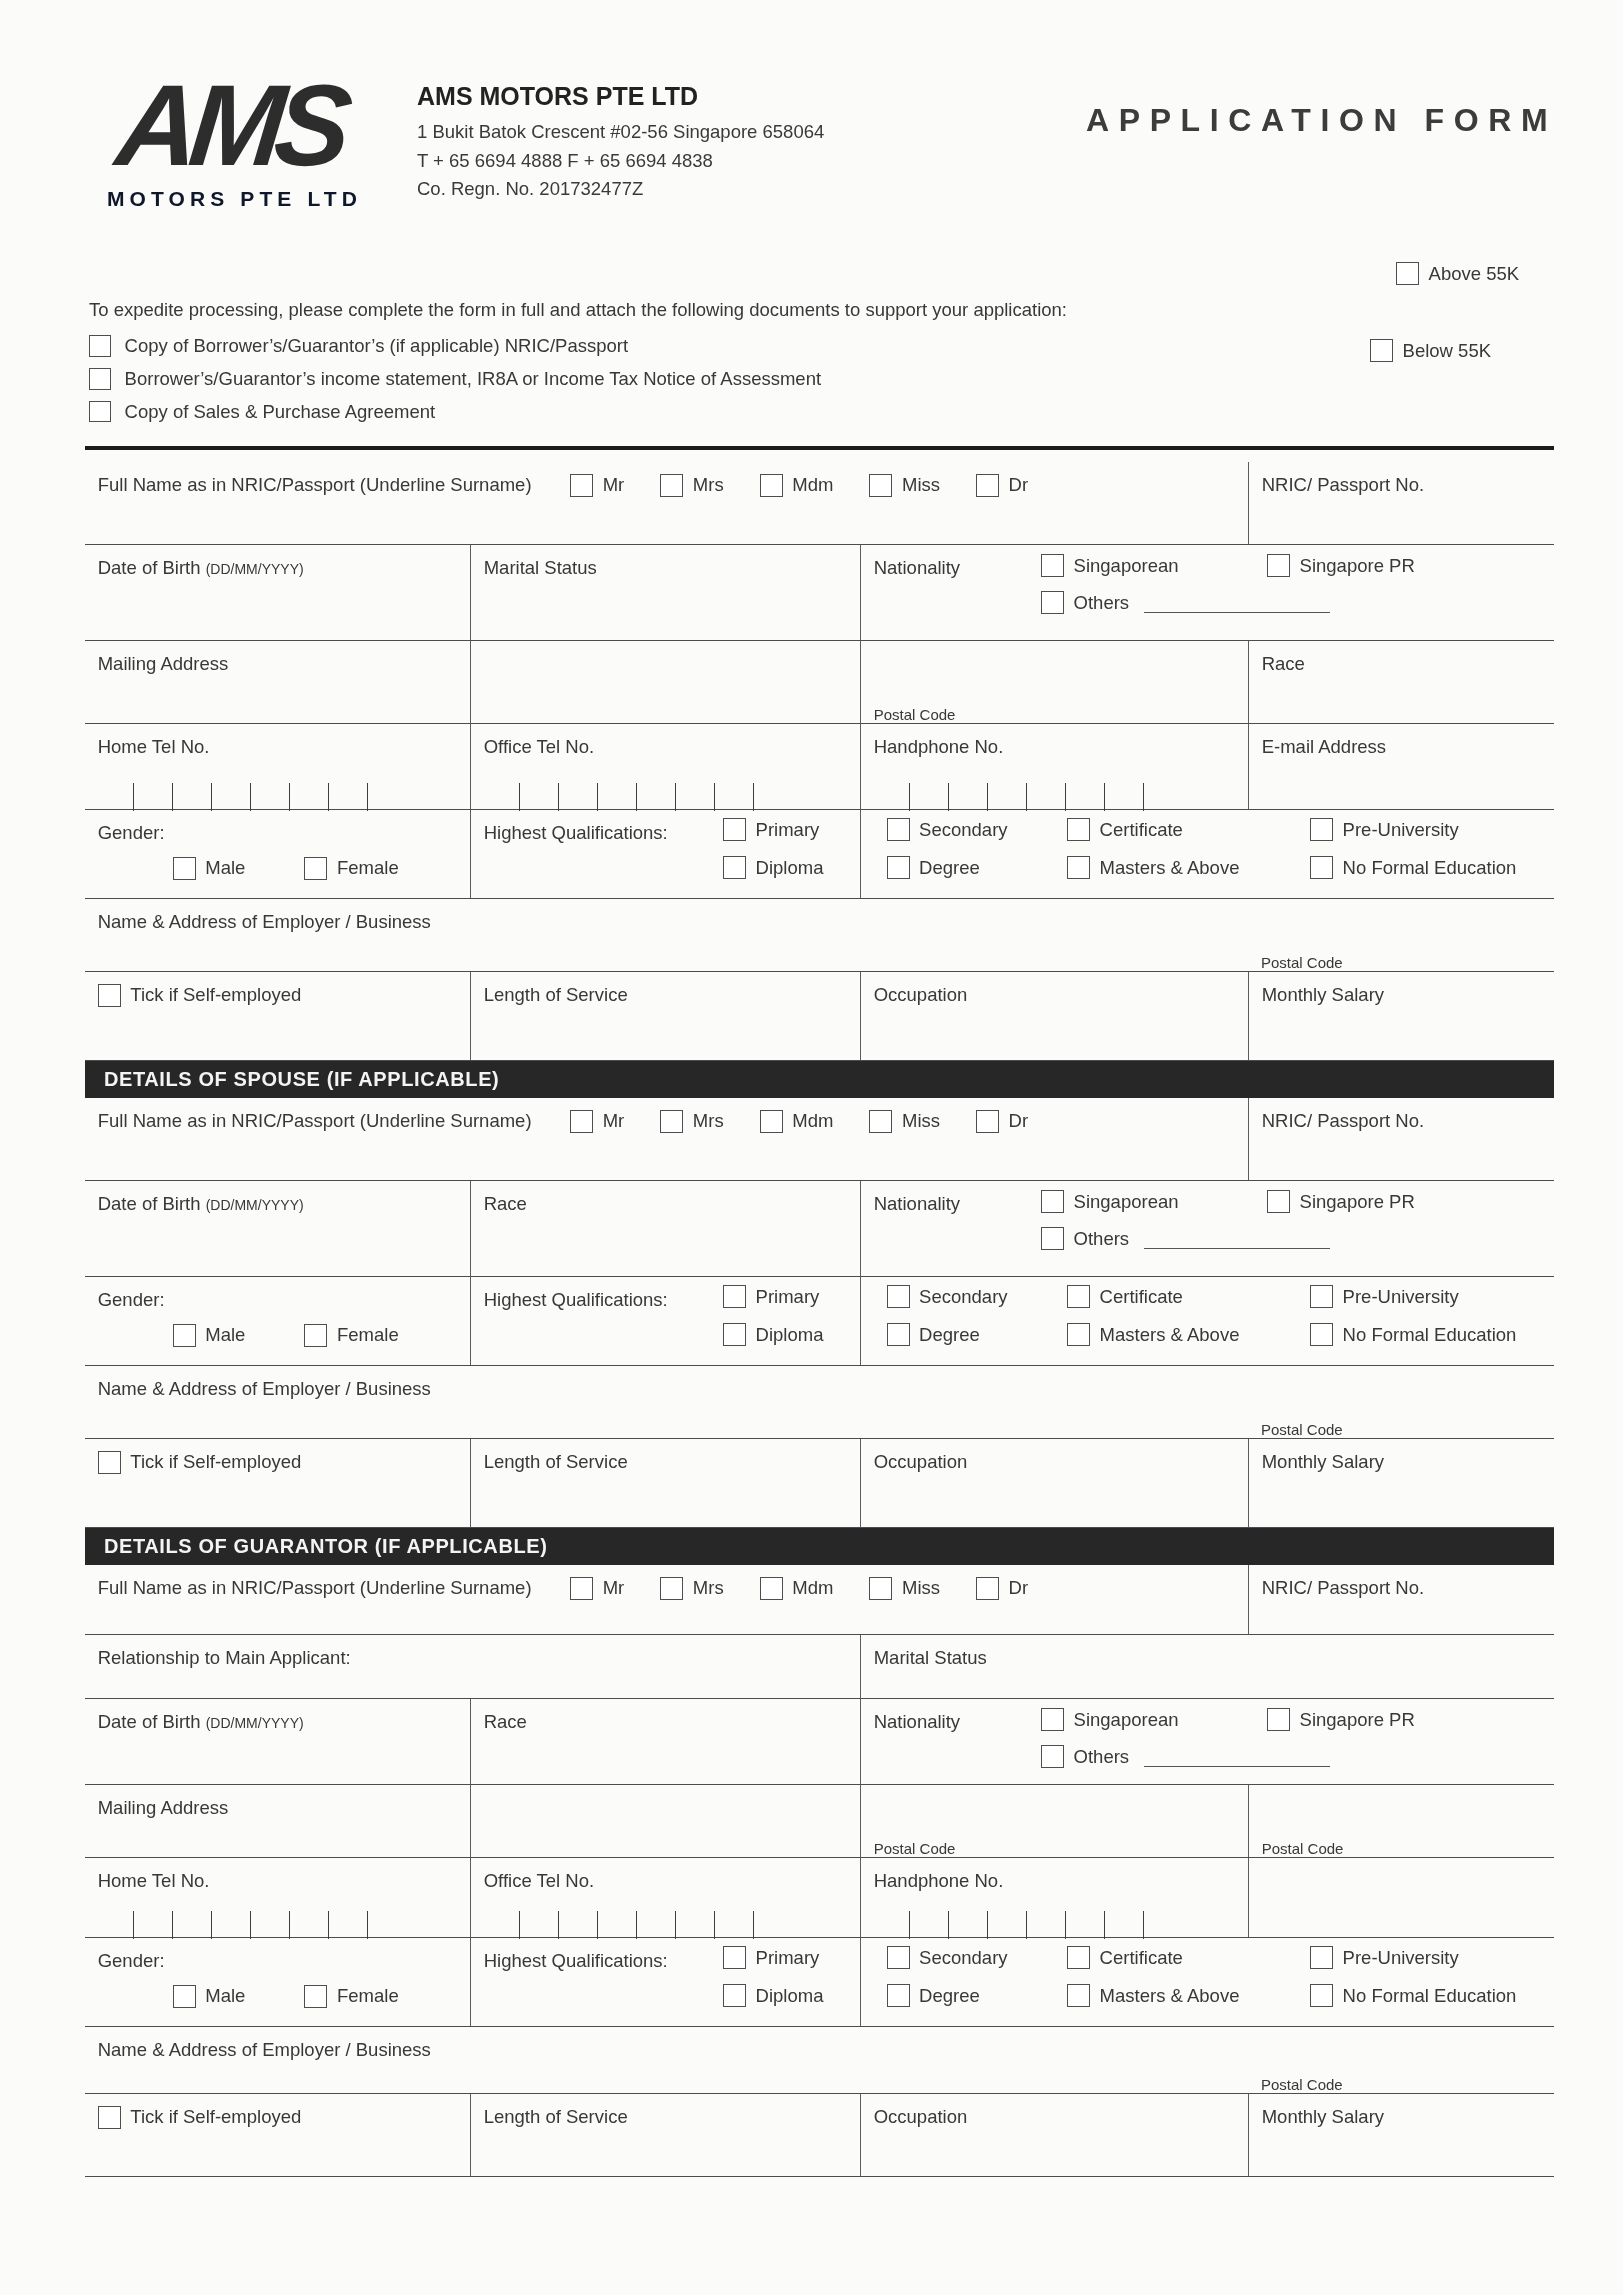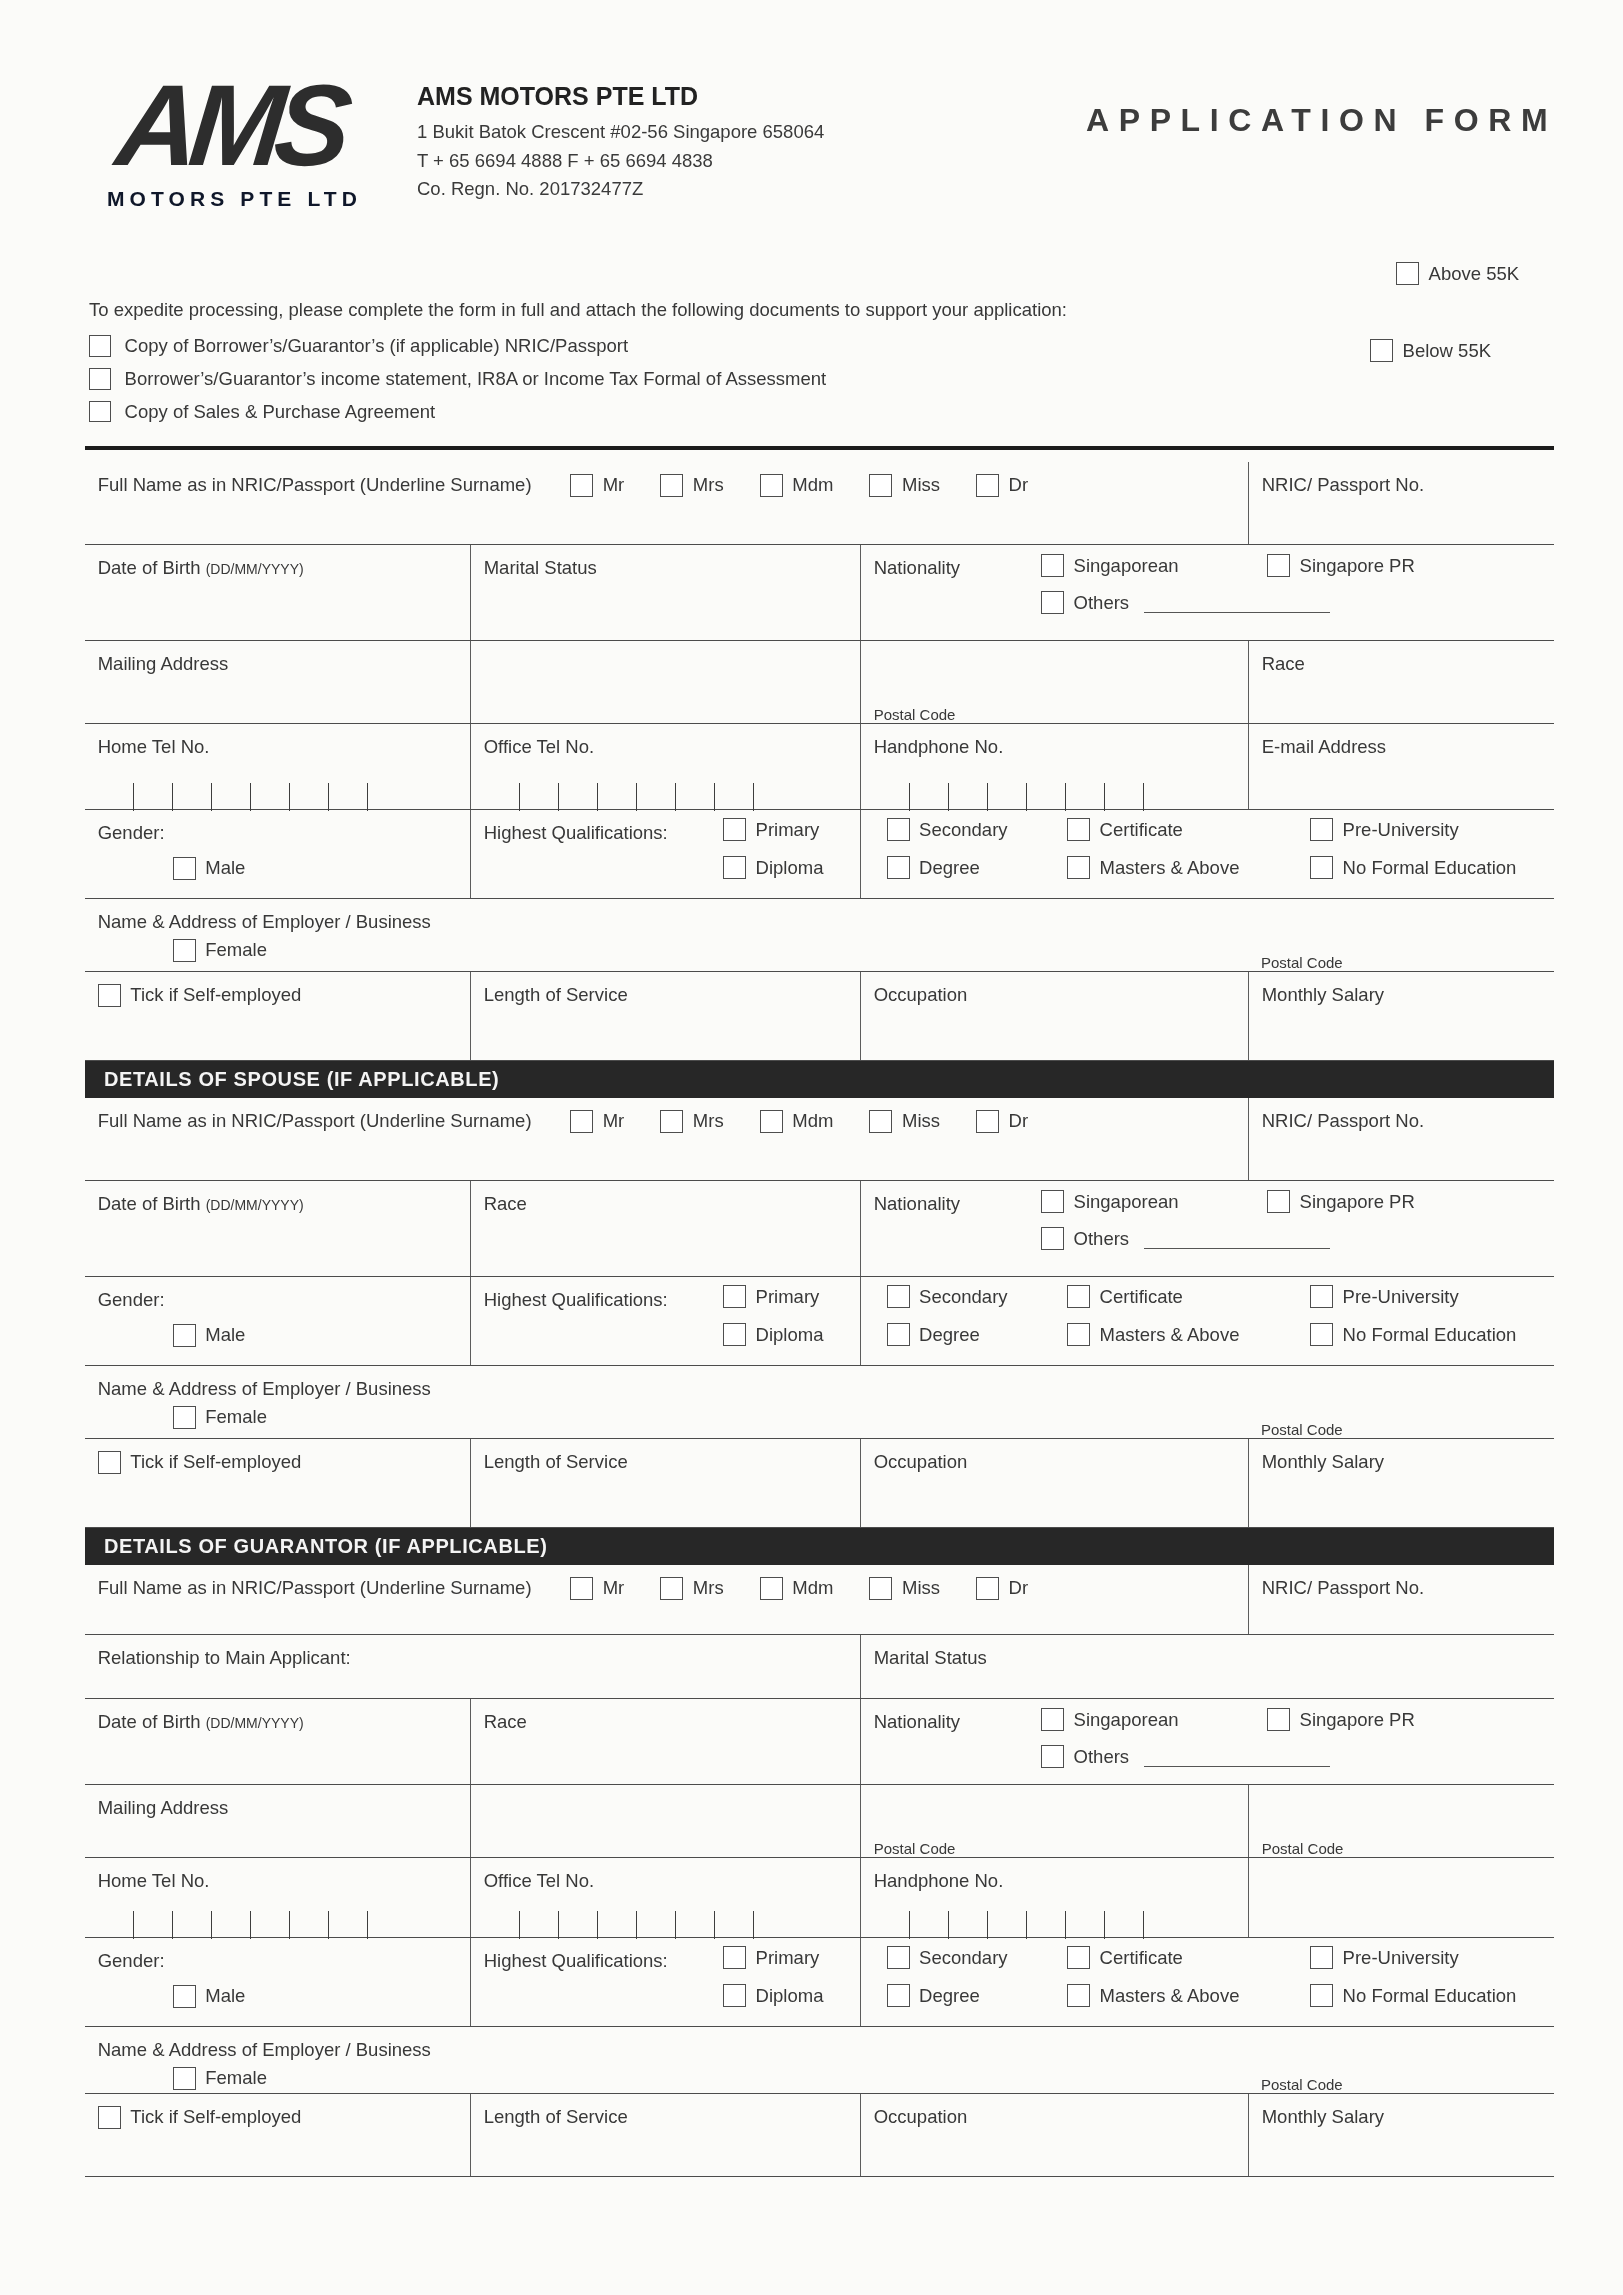--- a/index.html
+++ b/index.html
@@ -69,21 +69,21 @@
   .nat-col { position:absolute; top:9px; display:flex; flex-direction:column; gap:14px; }
   .nat-col.a { left:180px; }
   .nat-col.b { left:406px; }
   .others-line { display:inline-block; width:186px; height:19px; border-bottom:1.9px solid #555; margin-left:5.1px; }
 
   
   .comb { position:absolute; bottom:-1.9px; left:9.6px; display:flex; height:28px; }
   .comb span { width:39px; border-right:1.9px solid #3e3e3e; box-sizing:border-box; }
 
   
-  .gopts { display:flex; gap:59px; margin:12.7px 0 0 75px;flex-direction:column; }
+  .gopts { display:flex; gap:59px; margin:12.7px 0 0 75px; }
   .qcol { position:absolute; top:7.6px; display:flex; flex-direction:column; gap:15.3px; }
   .qcol.q1 { left:252px; }
   .qcol.q2 { left:25.5px; }
   .qcol.q3 { left:206px; }
   .qcol.q4 { left:449px; }
 </style>
 </head>
 <body>
 
 <div class="page">
@@ -108,21 +108,21 @@
   </div>
 
   <div class="intro">
     <div class="intro-line">To expedite processing, please complete the form in full and attach the following documents to support your application:</div>
     <div class="doc-item">
       <span class="cb sm"></span>
       <span>Copy of Borrower’s/Guarantor’s (if applicable) NRIC/Passport</span>
     </div>
     <div class="doc-item">
       <span class="cb sm"></span>
-      <span>Borrower’s/Guarantor’s income statement, IR8A or Income Tax Formal of Assessment</span>
+      <span>Borrower’s/Guarantor’s income statement, IR8A or Income Tax Notice of Assessment</span>
     </div>
     <div class="doc-item">
       <span class="cb sm"></span>
       <span>Copy of Sales &amp; Purchase Agreement</span>
     </div>
   </div>
 
   <div class="form">
     <div class="top-rule"></div>
 

